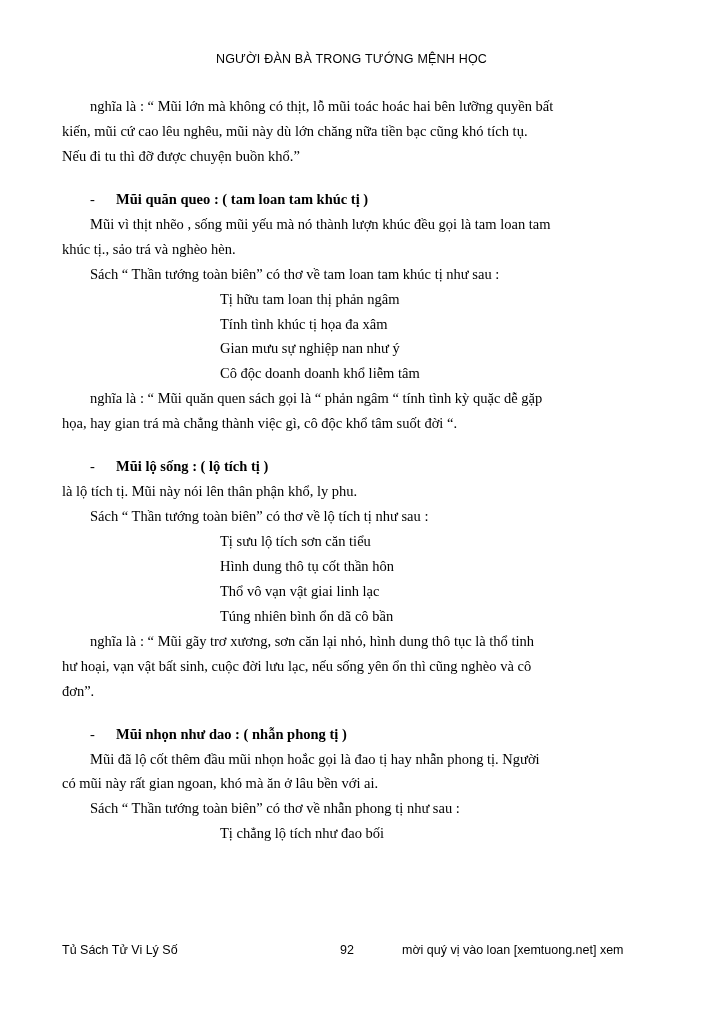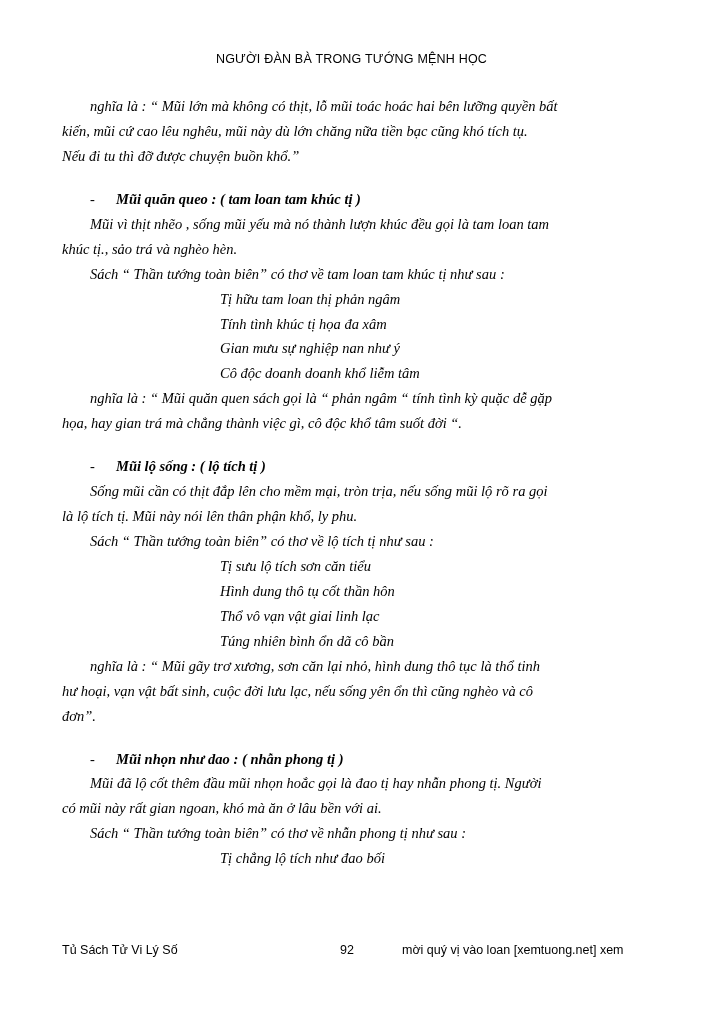--- a/index.html
+++ b/index.html
@@ -26,21 +26,20 @@
     text-align: center;
     font-family: "Liberation Sans", sans-serif;
     font-size: 12.5px;
     letter-spacing: 0.2px;
     margin-bottom: 28px;
   }
   .body-text {
     font-size: 14.5px;
     line-height: 1.72;
     text-align: justify;
-    font-style: italic;
   }
   p {
     margin: 0;
   }
   .indent {
     text-indent: 28px;
   }
   .spacer {
     height: 18px;
   }
@@ -104,21 +103,20 @@
     <p class="verse">Tị hữu tam loan thị phản ngâm</p>
     <p class="verse">Tính tình khúc tị họa đa xâm</p>
     <p class="verse">Gian mưu sự nghiệp nan như ý</p>
     <p class="verse">Cô độc doanh doanh khổ liễm tâm</p>
     <p class="indent">nghĩa là : “ Mũi quăn quen sách gọi là “ phản ngâm “ tính tình kỳ quặc dễ gặp</p>
     <p>họa, hay gian trá mà chẳng thành việc gì, cô độc khổ tâm suốt đời “.</p>
 
     <div class="spacer"></div>
 
     <p class="bullet-head"><span class="dash">-</span><span>Mũi lộ sống : ( lộ tích tị )</span></p>
-    <p class="indent">Sống mũi cần có thịt đắp lên cho mềm mại, tròn trịa, nếu sống mũi lộ rõ ra gọi</p>
     <p>là lộ tích tị. Mũi này nói lên thân phận khổ, ly phu.</p>
     <p class="indent">Sách “ Thần tướng toàn biên” có thơ về lộ tích tị như sau :</p>
     <p class="verse">Tị sưu lộ tích sơn căn tiểu</p>
     <p class="verse">Hình dung thô tụ cốt thần hôn</p>
     <p class="verse">Thổ vô vạn vật giai linh lạc</p>
     <p class="verse">Túng nhiên bình ổn dã cô bần</p>
     <p class="indent">nghĩa là : “ Mũi gãy trơ xương, sơn căn lại nhỏ, hình dung thô tục là thổ tinh</p>
     <p>hư hoại, vạn vật bất sinh, cuộc đời lưu lạc, nếu sống yên ổn thì cũng nghèo và cô</p>
     <p>đơn”.</p>
 

